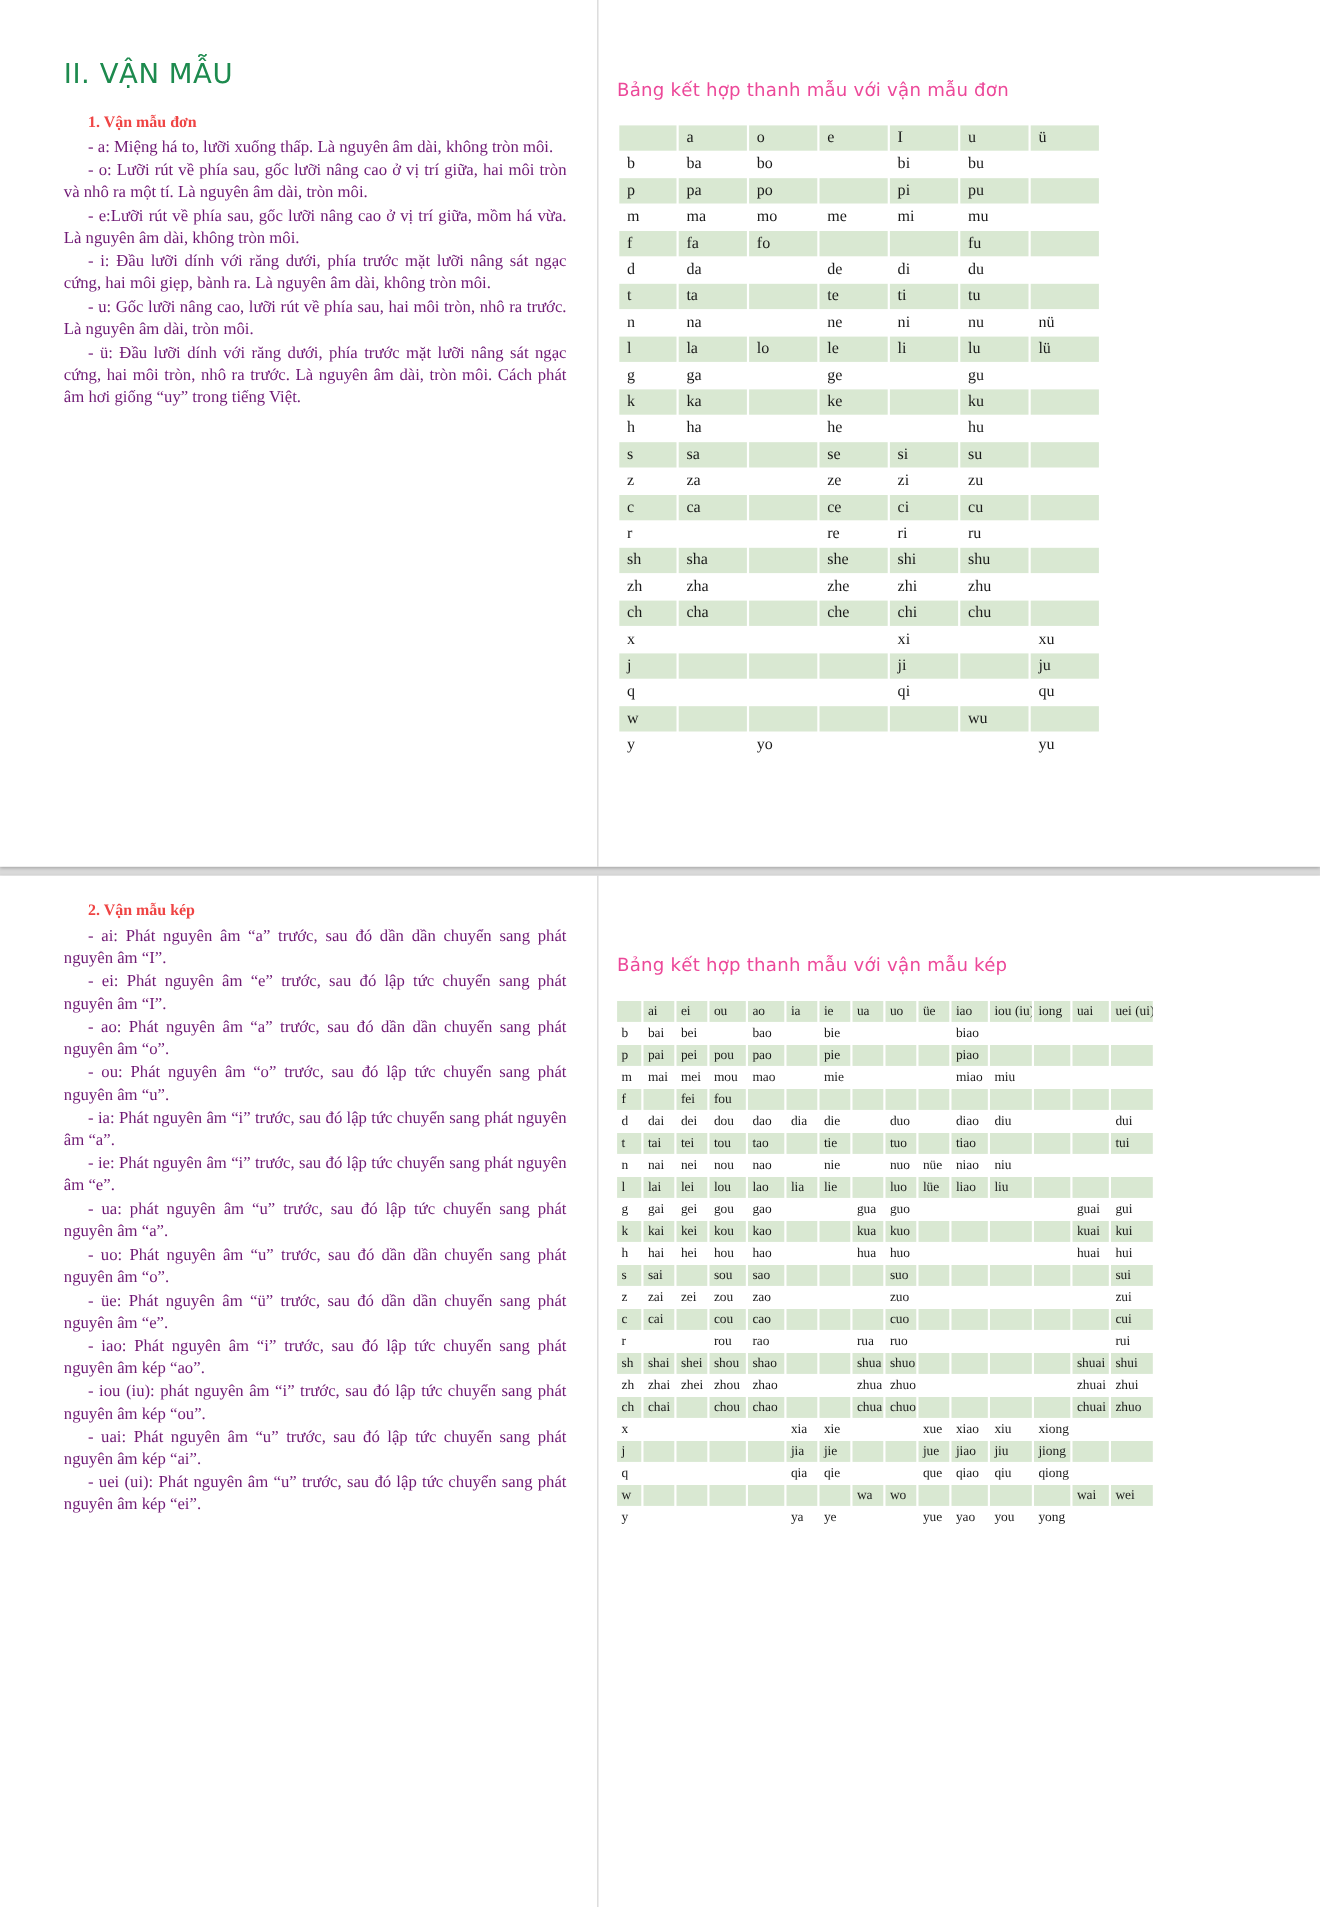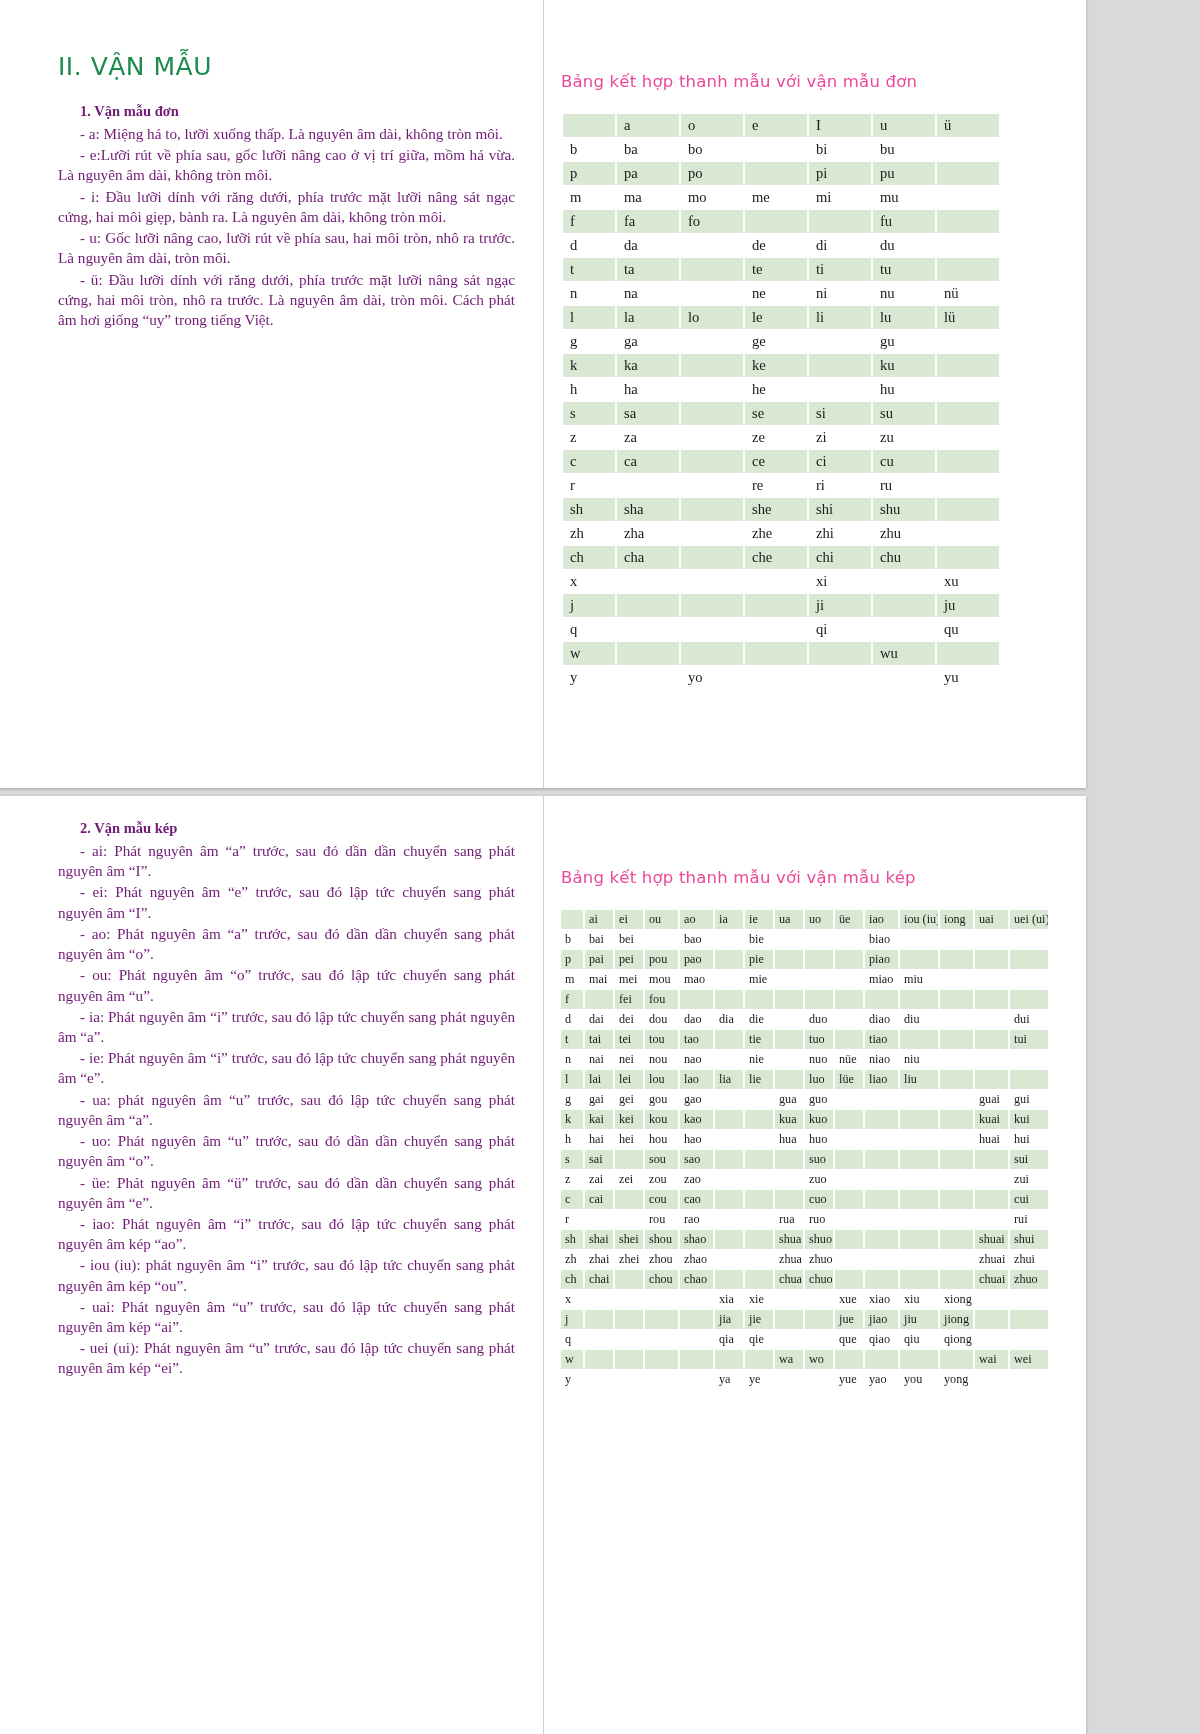--- a/index.html
+++ b/index.html
@@ -5,21 +5,21 @@
   * { box-sizing: border-box; }
   html, body { margin:0; padding:0; }
   body {
     width:1200px; height:1734px;
     background:#d9d9d9;
     font-family:"Liberation Serif", serif;
     overflow:hidden;
   }
   .page {
     position:absolute;
-    left:0; width:1086px;
+    left:0; width:1200px;
     background:#ffffff;
     box-shadow:0 1px 3px rgba(0,0,0,.25);
   }
   #page-1 { top:0;    height:788px; }
   #page-2 { top:796px; height:938px; }
 
   .page-inner { position:relative; width:100%; height:100%; display:flex; }
   .col-left  { width:543px; position:relative; }
   .col-right { flex:1; position:relative; }
   .divider {
@@ -35,21 +35,21 @@
     font-weight:400;
     font-size:25px;
     color:#1d8a4e;
     margin:0 0 22px 0;
     letter-spacing:.5px;
   }
   h2.sub-title {
     font-family:"Liberation Serif", serif;
     font-weight:bold;
     font-size:14.5px;
-    color:#701a75;
+    color:#ef4444;
     margin:0 0 4px 22px;
   }
   p.body-txt {
     font-size:15.2px;
     line-height:1.33;
     margin:0 0 1px 0;
     text-indent:22px;
     text-align:justify;
     color:#701a75;
   }
@@ -104,20 +104,21 @@
 <div class="page" id="page-1">
   <div class="page-inner">
     <div class="divider"></div>
 
     <div class="col-left">
       <div class="lc-pad">
         <h1 class="sec-title">II. VẬN MẪU</h1>
         <h2 class="sub-title">1. Vận mẫu đơn</h2>
         <div>
           <p class="body-txt">- a: Miệng há to, lưỡi xuống thấp. Là nguyên âm dài, không tròn môi.</p>
+          <p class="body-txt">- o: Lưỡi rút về phía sau, gốc lưỡi nâng cao ở vị trí giữa, hai môi tròn và nhô ra một tí. Là nguyên âm dài, tròn môi.</p>
           <p class="body-txt">- e:Lưỡi rút về phía sau, gốc lưỡi nâng cao ở vị trí giữa, mồm há vừa. Là nguyên âm dài, không tròn môi.</p>
           <p class="body-txt">- i: Đầu lưỡi dính với răng dưới, phía trước mặt lưỡi nâng sát ngạc cứng, hai môi giẹp, bành ra. Là nguyên âm dài, không tròn môi.</p>
           <p class="body-txt">- u: Gốc lưỡi nâng cao, lưỡi rút về phía sau, hai môi tròn, nhô ra trước. Là nguyên âm dài, tròn môi.</p>
           <p class="body-txt">- ü: Đầu lưỡi dính với răng dưới, phía trước mặt lưỡi nâng sát ngạc cứng, hai môi tròn, nhô ra trước. Là nguyên âm dài, tròn môi. Cách phát âm hơi giống “uy” trong tiếng Việt.</p>
         </div>
       </div>
     </div>
 
     <div class="col-right">
       <div class="rc-pad">

